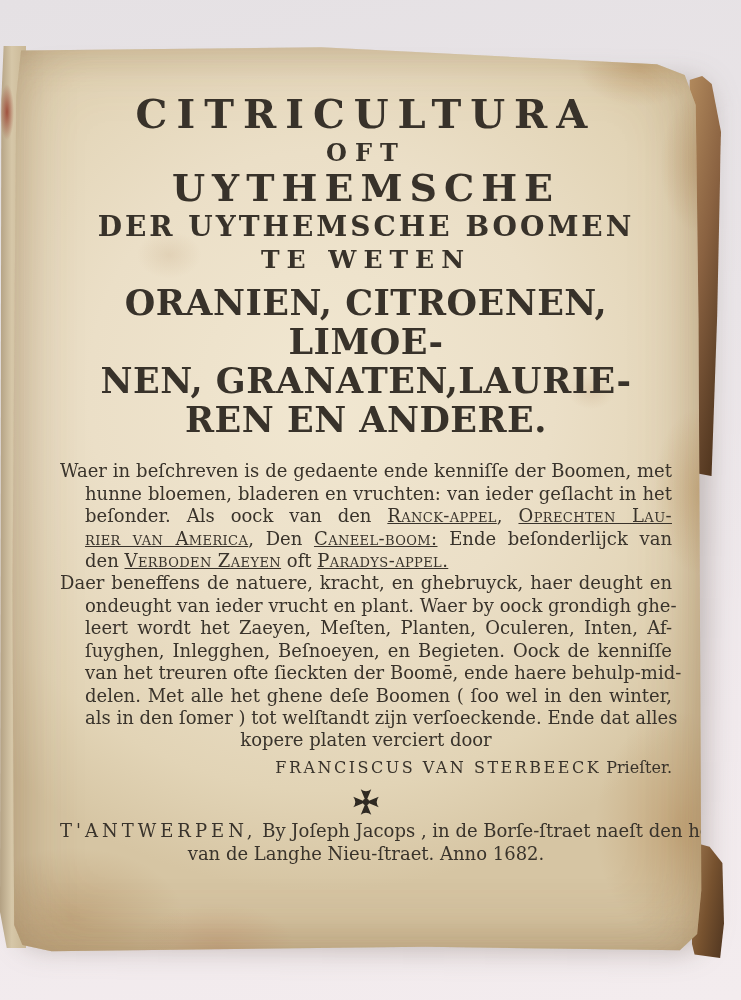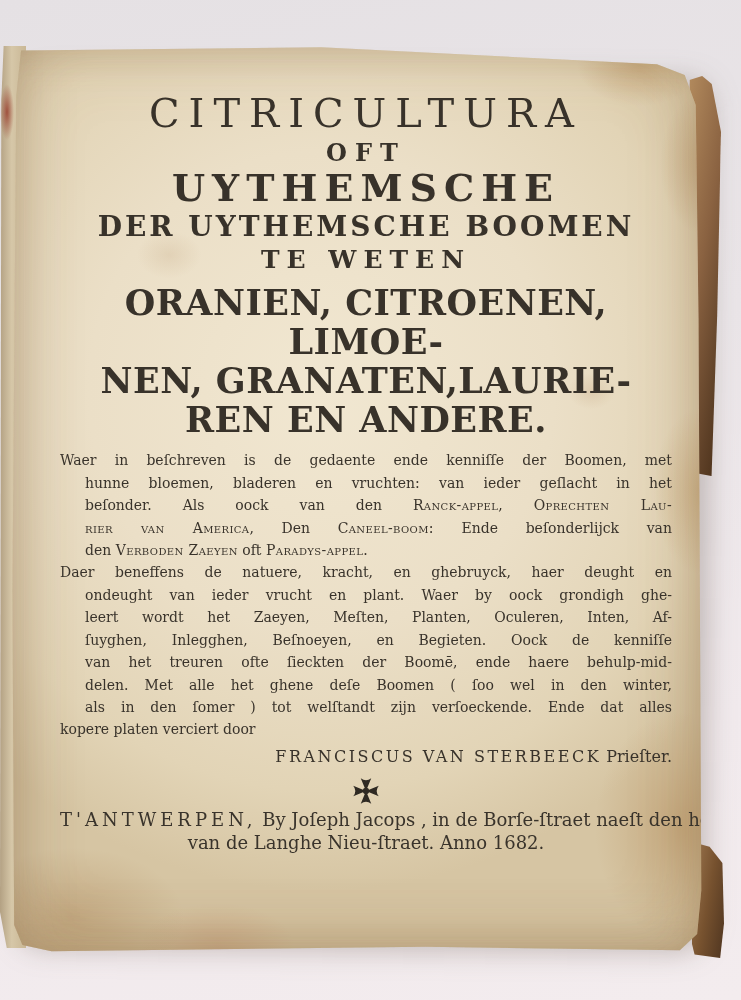--- a/index.html
+++ b/index.html
@@ -56,34 +56,34 @@
     position:absolute;inset:0;padding:44px 30px 0 50px;box-sizing:border-box;
     box-shadow:
       inset 0 0 80px rgba(140,105,60,.16),
       inset 34px 0 60px -30px rgba(120,90,55,.30),
       inset -26px 0 55px -28px rgba(130,95,55,.32),
       inset 0 -38px 60px -30px rgba(140,100,55,.30),
       inset 0 26px 50px -28px rgba(150,115,70,.20);
     color:#38322a;
   }
   .titleblock{text-align:center;}
-  .t1{font-size:40px;line-height:1.18;letter-spacing:9px;font-weight:normal;}
+  .t1{font-size:40px;line-height:1.18;letter-spacing:9px;font-weight:bold;}
   .t2{font-size:24px;line-height:1.15;letter-spacing:8px;margin-top:2px;font-weight:bold;}
   .t3{font-size:38px;line-height:1.13;letter-spacing:7px;font-weight:bold;}
   .t4{font-size:28px;line-height:1.16;letter-spacing:3px;margin-top:1px;font-weight:bold;}
   .t5{font-size:25px;line-height:1.18;letter-spacing:7px;margin-top:2px;font-weight:bold;}
   .big{font-size:35px;line-height:1.12;letter-spacing:.5px;font-weight:bold;}
   .t6{margin-top:8px;}
   
-  .summary{margin-top:10px;font-size:14px;line-height:22.4px;color:#39332b;}
+  .summary{margin-top:21px;font-size:18px;line-height:22.4px;color:#39332b;}
   .sline{white-space:nowrap;}
   .sline.jst{text-align:justify;text-align-last:justify;}
-  .sline.ctr{}
+  .sline.ctr{text-align:center;}
   .sline.ind{padding-left:25px;}
-  .sc{font-variant:small-caps;letter-spacing:.4px;}
+  .sc{font-variant:small-caps;letter-spacing:.4px;text-decoration:underline;}
   .authorline{text-align:right;font-size:16px;margin-top:3px;line-height:26px;white-space:nowrap;}
   .authorname{letter-spacing:2.5px;}
   .mark{text-align:center;margin-top:6px;height:32px;}
   .imprint{text-align:center;color:#39332b;}
   .impr1{font-size:18px;line-height:23px;white-space:nowrap;}
   .impr1 .city{letter-spacing:4px;}
   .impr2{font-size:18px;line-height:23px;}
   .impr3{font-size:15.5px;line-height:21px;font-style:italic;font-weight:bold;letter-spacing:.3px;}
 </style>
 </head>

